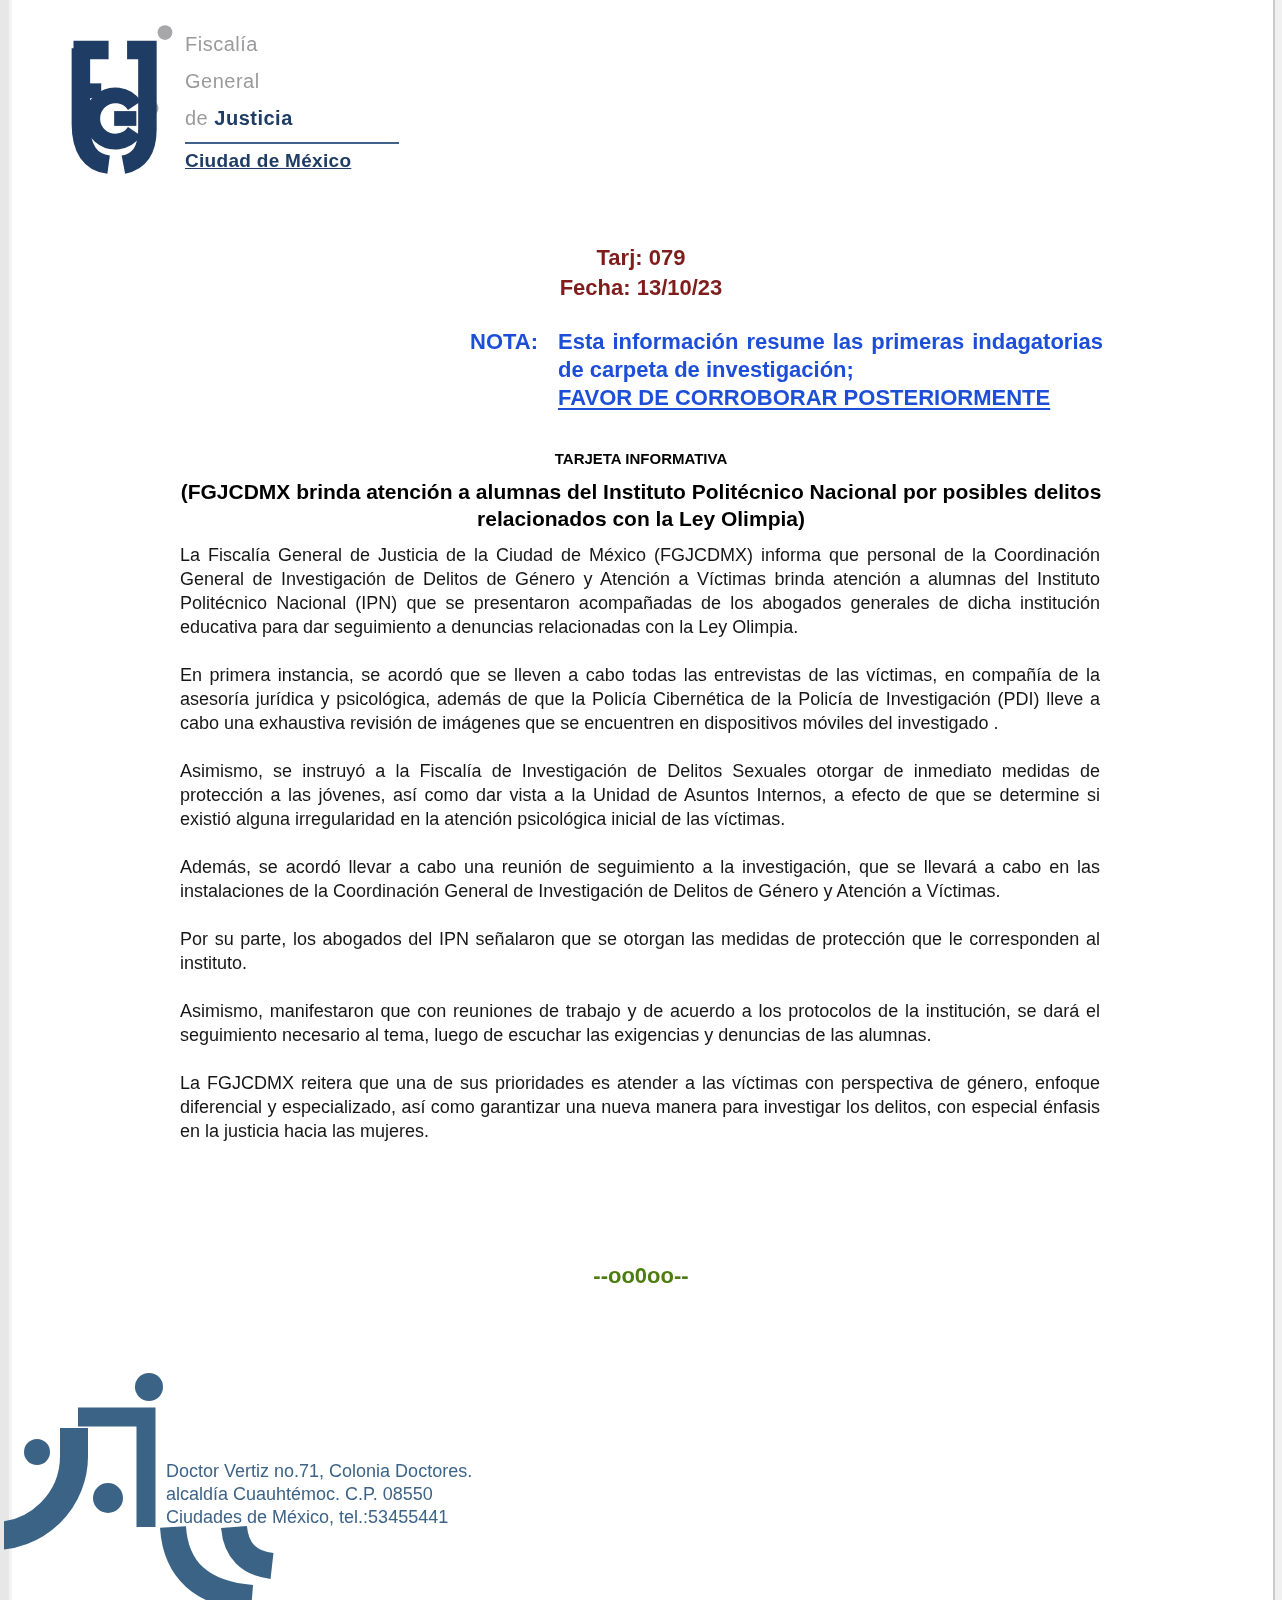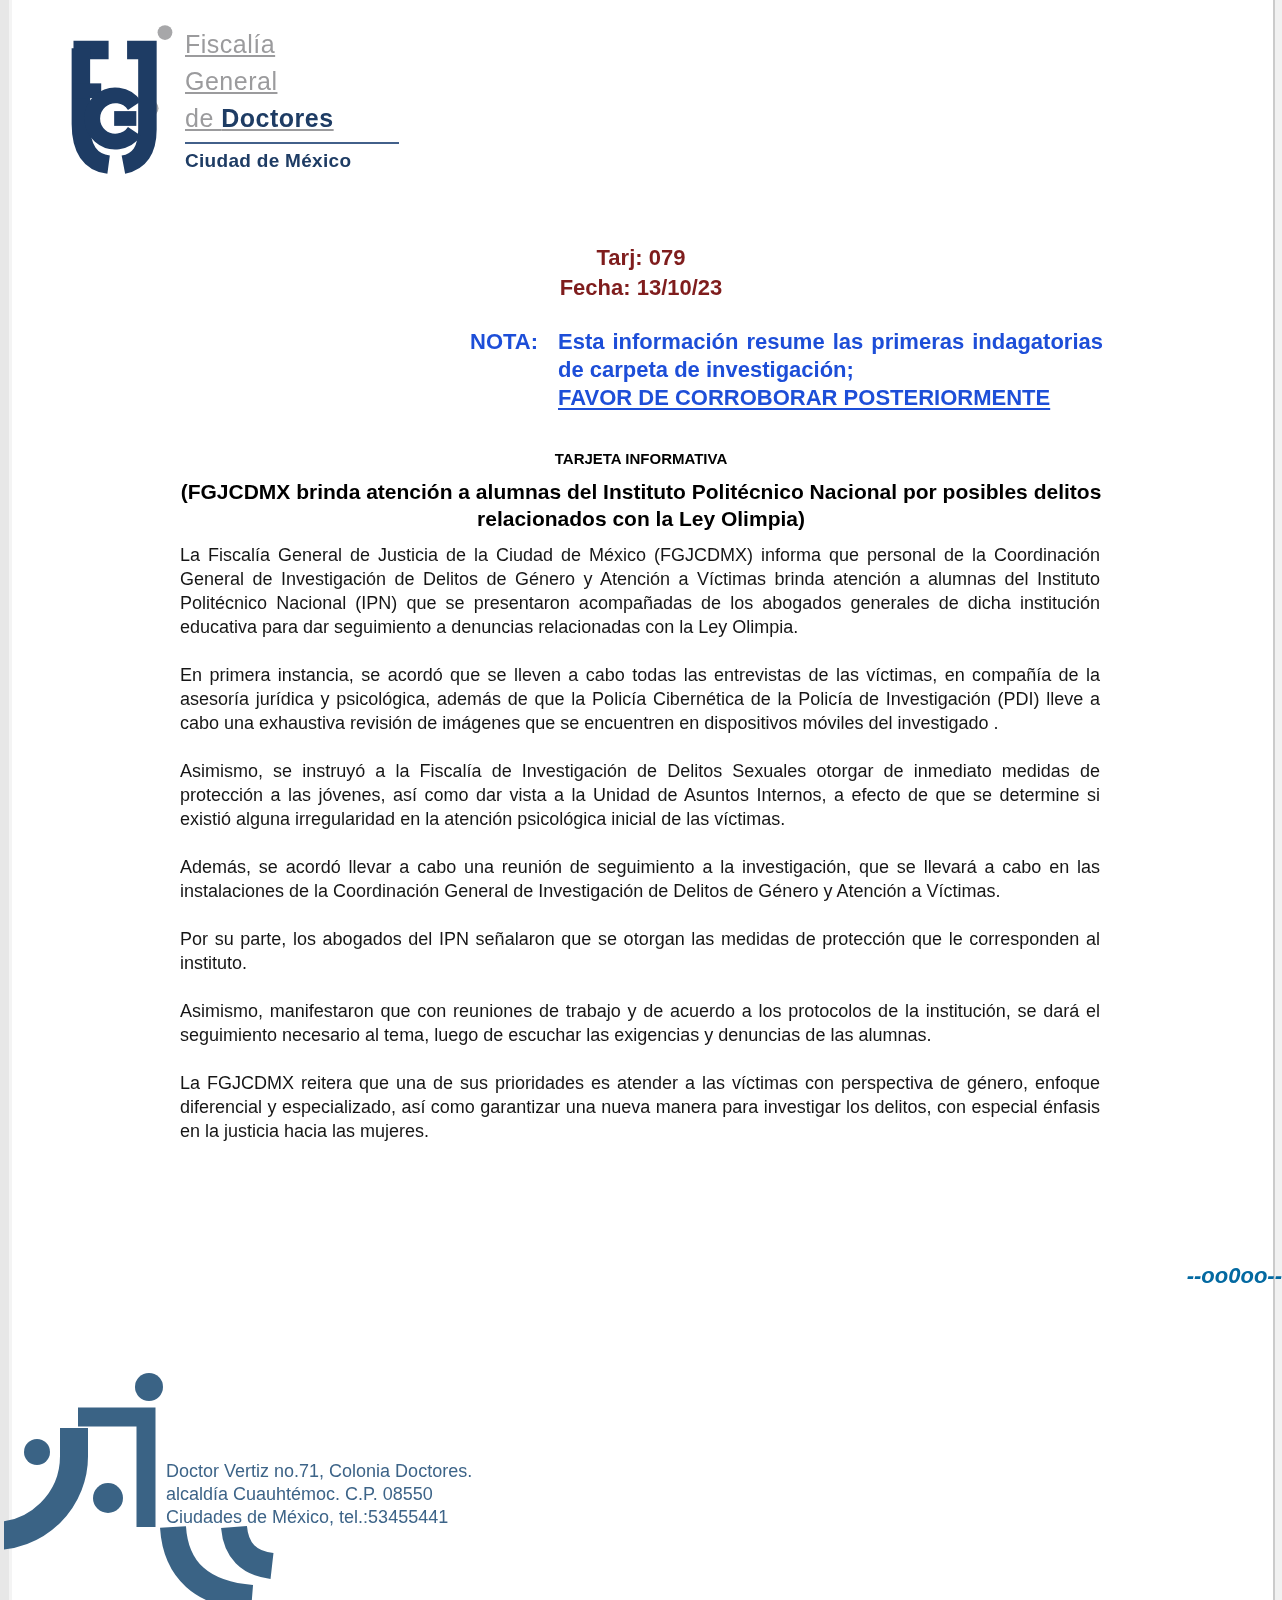--- a/index.html
+++ b/index.html
@@ -15,24 +15,24 @@
   
   .edge-left{position:absolute;left:0;top:0;width:9px;height:100%;background:#e7e7e7;}
   .edge-left-inner{position:absolute;left:9px;top:0;width:3px;height:100%;background:#f4f4f4;}
   .edge-right{position:absolute;right:0;top:0;width:7px;height:100%;background:#f1f1f1;}
   .edge-right-line{position:absolute;right:7px;top:0;width:2px;height:100%;background:#cbcbcb;}
 
   
   .letterhead{position:absolute;left:55px;top:16px;display:flex;}
   .mark{width:122px;height:168px;}
   .lh-text{margin-left:8px;padding-top:10px;}
-  .lh-line{font-size:25px;line-height:37px;color:#9b9b9d;letter-spacing:.5px;text-decoration:underline;}
+  .lh-line{font-size:20px;line-height:37px;color:#9b9b9d;letter-spacing:.5px;}
   .lh-bold{color:#1e3c64;font-weight:bold;}
   .lh-rule{width:214px;height:2px;background:#42608a;margin:5px 0 6px 0;}
-  .lh-city{font-size:19px;font-weight:bold;color:#1e3c64;letter-spacing:.3px;}
+  .lh-city{font-size:19px;font-weight:bold;color:#1e3c64;letter-spacing:.3px;text-decoration:underline;}
 
   
   .meta{position:absolute;left:0;top:243px;width:100%;text-align:center;
         font-weight:bold;font-size:22px;line-height:30px;color:#7f1d1d;}
 
   
   .nota{position:absolute;left:470px;top:328px;width:633px;
         font-weight:bold;font-size:22px;line-height:28px;color:#1d4ed8;}
   .nota-label{position:absolute;left:0;top:0;}
   .nota-content{margin-left:88px;width:545px;text-align:justify;}
@@ -40,22 +40,22 @@
 
   
   .doc-title{position:absolute;left:0;top:450px;width:100%;text-align:center;
              font-weight:bold;font-size:15px;color:#000;}
   .doc-subtitle{position:absolute;left:146px;top:478px;width:990px;text-align:center;
                 font-weight:bold;font-size:21px;line-height:27px;color:#000;}
 
   
   .body-text{position:absolute;left:180px;top:543px;width:920px;}
   .body-text p{margin:0 0 24px 0;font-size:18px;line-height:24px;text-align:justify;color:#161616;}
-  .separator{position:absolute;left:0;top:1263px;width:100%;text-align:right;
-             font-weight:bold;font-size:22px;color:#0369a1;font-style:italic;}
+  .separator{position:absolute;left:0;top:1263px;width:100%;text-align:center;
+             font-weight:bold;font-size:22px;color:#4d7c0f;}
 
   
   .watermark{position:absolute;left:4px;top:1340px;width:310px;height:260px;}
   .address{position:absolute;left:166px;top:1460px;font-size:18px;line-height:23px;
            color:#3d6488;}
 </style>
 </head>
 <body>
 
 <div class="page">
@@ -78,21 +78,21 @@
 
         <path d="M 78 32 H 100 V 118 Q 100 151 74 156" stroke-width="20"></path>
 
         <path d="M 86 92 A 25 25 0 1 0 86 120" stroke-width="17"></path>
         <path d="M 64 106 H 88" stroke-width="16"></path>
       </g>
     </svg>
     <div class="lh-text">
       <div class="lh-line">Fiscalía</div>
       <div class="lh-line">General</div>
-      <div class="lh-line"><span>de </span><span class="lh-bold">Doctores</span></div>
+      <div class="lh-line"><span>de </span><span class="lh-bold">Justicia</span></div>
       <div class="lh-rule"></div>
       <div class="lh-city">Ciudad de México</div>
     </div>
   </div>
 
   <div class="meta">
     <div>Tarj: 079</div>
     <div>Fecha: 13/10/23</div>
   </div>
 

